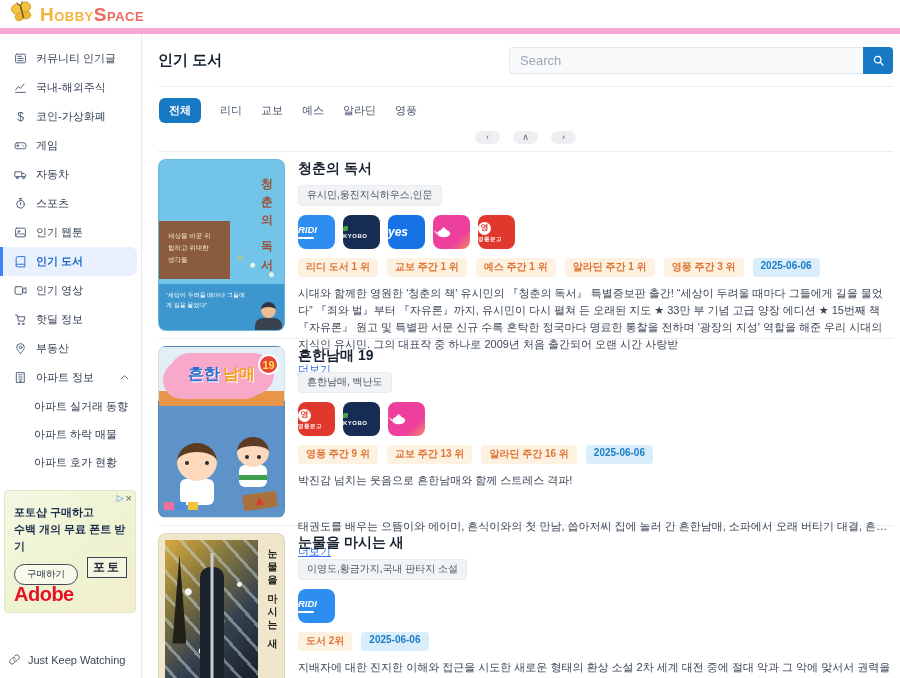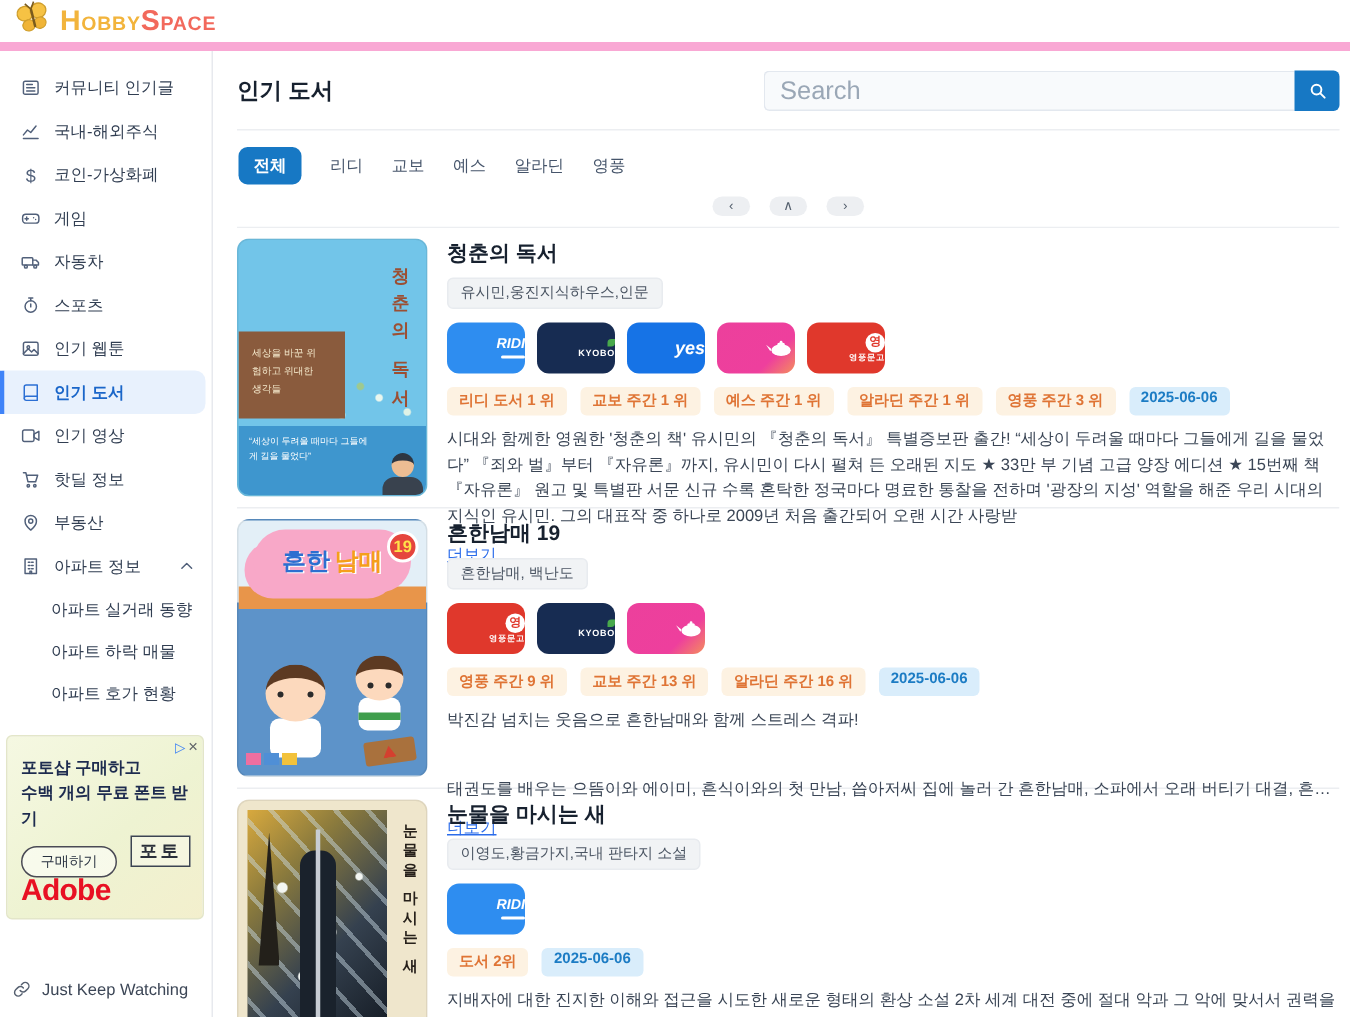--- a/index.html
+++ b/index.html
@@ -46,21 +46,21 @@
   .side-footer { margin-top:auto; display:flex; align-items:center; gap:7px; padding:8px 6px 6px 8px;
     font-size:11px; color:#3c4656; }
   .side-footer svg { stroke:#566070; }
 
   
   .main { flex:1; min-width:0; display:flex; flex-direction:column; padding:0 7px 0 16px; }
   .main-header { display:flex; align-items:center; gap:12px; padding:13px 0 12px 0; border-bottom:1px solid #eceef1; }
   .main-title { font-size:15px; font-weight:700; color:#17212f; }
   .search-wrap { margin-left:auto; display:flex; width:384px; height:27px; }
   .search-input { flex:1; min-width:0; border:1px solid #e3e8ef; background:#f8fafc; border-right:none;
-    border-radius:4px 0 0 4px; padding:0 10px; font-size:17px; color:#334155; outline:none;
+    border-radius:4px 0 0 4px; padding:0 10px; font-size:13px; color:#334155; outline:none;
     font-family:inherit; }
   .search-input::placeholder { color:#9aa7b6; }
   .search-btn { width:30px; border:none; background:#1778c4; border-radius:0 4px 4px 0;
     display:flex; align-items:center; justify-content:center; cursor:pointer; }
   .tabs { display:flex; align-items:center; gap:19px; padding:11px 2px 3px 1px; font-size:11px; color:#46556b; }
   .tab { cursor:pointer; padding:4px 0; }
   .tab.active { background:#1778c4; color:#fff; font-weight:700; padding:5px 10px; border-radius:6px; }
   .pager { display:flex; justify-content:center; align-items:center; gap:13px; padding:5px 0 7px 0; }
   .pager-btn { width:25px; height:13px; border:none; border-radius:8px; background:#edeff2; color:#55606e;
     font-size:9px; line-height:1; display:flex; align-items:center; justify-content:center; cursor:pointer;
@@ -68,22 +68,22 @@
 
   .cards { flex:1; min-height:0; overflow:hidden; }
   .card { display:flex; gap:13px; padding:7px 0 9px 0; border-top:1px solid #eceef1; height:187px; }
   .cover { width:127px; height:172px; border-radius:8px; flex:0 0 auto; position:relative; overflow:hidden;
     border:1px solid rgba(0,0,0,.07); cursor:pointer; }
   .card-body { flex:1; min-width:0; padding-top:1px; }
   .book-title { font-size:14px; font-weight:700; color:#17212f; cursor:pointer; }
   .tag { display:inline-block; margin-top:7px; background:#f1f3f5; border:1px solid #e8ebef;
     border-radius:4px; padding:2px 8px 3px; font-size:10px; color:#4b5563; }
   .stores { display:flex; gap:8px; margin-top:9px; }
-  .store { width:52px; height:34px; border-radius:8px; display:flex; flex-direction:column;
-    align-items:flex-end; justify-content:center; cursor:pointer; line-height:1; }
+  .store { width:37px; height:34px; border-radius:8px; display:flex; flex-direction:column;
+    align-items:flex-start; justify-content:center; cursor:pointer; line-height:1; }
   .store.ridi { background:#2e8df0; }
   .ridi-txt { color:#fff; font-weight:800; font-size:9.5px; font-style:italic; }
   .ridi-bar { width:16px; height:2px; background:#fff; border-radius:1px; margin-top:2px; }
   .store.kyobo { background:#172c52; }
   .kyobo-leaf { width:5px; height:5px; border-radius:50% 0; background:#49a94c; margin-bottom:2px; }
   .kyobo-txt { color:#fff; font-weight:700; font-size:6px; letter-spacing:.5px; }
   .store.yes24 { background:#1673e6; }
   .yes-txt { color:#fff; font-weight:800; font-size:12px; font-style:italic; }
   .store.aladin { background:linear-gradient(135deg,#ff7ab0 0%,#ec409c 0%,#ee3f9d 70%,#f7b63c 115%); }
   .store.youngpoong { background:#e0382c; }

